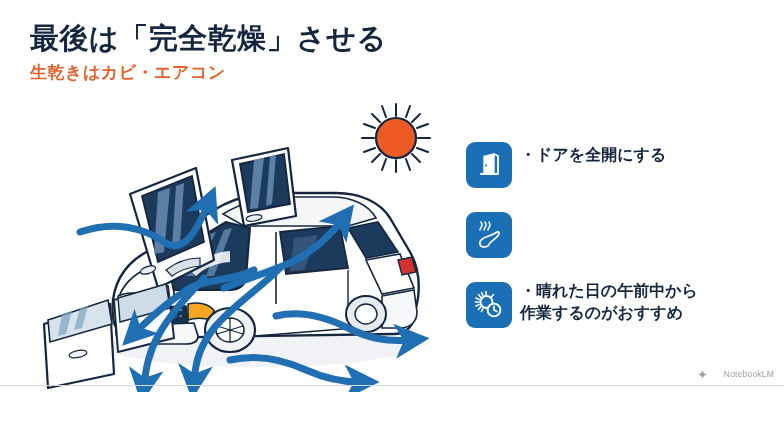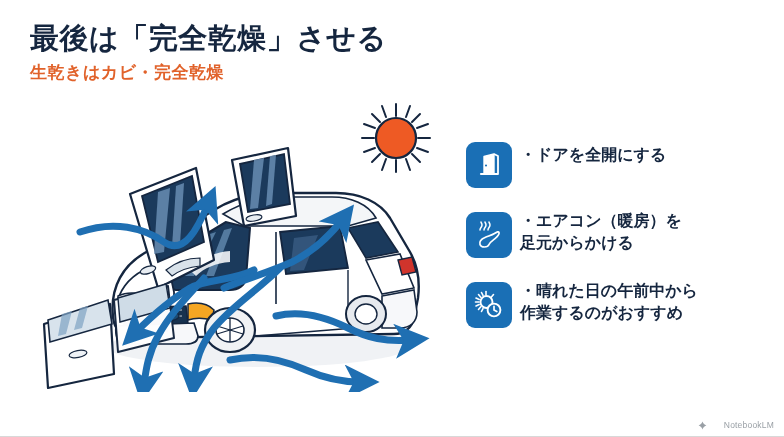--- a/index.html
+++ b/index.html
@@ -10,21 +10,21 @@
     width: 784px;
     height: 437px;
     background: #ffffff;
     font-family: "Liberation Sans", "DejaVu Sans", sans-serif;
     overflow: hidden;
     position: relative;
   }
   .slide {
     position: relative;
     width: 784px;
-    height: 437px;
+    height: 386px;
     background: #ffffff;
     box-sizing: border-box;
   }
 
   
   .header {
     position: absolute;
     left: 30px;
     top: 22px;
     width: 520px;
@@ -121,21 +121,21 @@
   }
   .watermark svg { display: block; }
 </style>
 </head>
 <body>
 
 <div class="slide">
 
   <div class="header">
     <h1 class="title">最後は「完全乾燥」させる</h1>
-    <div class="subtitle">生乾きはカビ・完全乾燥</div>
+    <div class="subtitle">生乾きはカビ・エアコン</div>
   </div>
 
   <div class="illustration">
     <svg viewBox="0 0 450 300" xmlns="http://www.w3.org/2000/svg">
       <defs>
         <marker id="arrowhead" markerWidth="5" markerHeight="5" refX="2.2" refY="2.5" orient="auto" markerUnits="strokeWidth">
           <path d="M0,0 L5,2.5 L0,5 L1.3,2.5 Z" fill="#1f6fb2"></path>
         </marker>
       </defs>
 
@@ -306,22 +306,20 @@
             <path d="M7 10 C7 7.5 9 7.5 9 5 C9 3.2 8 3 8 2"></path>
             <path d="M11 10 C11 7.5 13 7.5 13 5 C13 3.2 12 3 12 2"></path>
             <path d="M15 10 C15 7.5 17 7.5 17 5 C17 3.2 16 3 16 2"></path>
           </g>
           <path d="M7 24.5 C6 21 8.5 19 12 17.5 C15.5 16 19 15 21.5 13.5
                    C24 12 25.5 11 26 12.6 C26.6 14.5 24.5 16.6 22 18.6
                    C19.5 20.6 17 22 16 24.5 C15.4 26.2 13.8 27 11.5 27
                    C9 27 7.5 26.2 7 24.5 Z" fill="none" stroke="#ffffff" stroke-width="1.7" stroke-linejoin="round"></path>
         </svg>
       </div>
-      <div class="bullet-text">・エアコン（暖房）を
-足元からかける</div>
     </div>
 
     <div class="bullet-row two-line">
       <div class="icon-tile">
         <svg width="32" height="30" viewBox="0 0 32 30" aria-hidden="true">
           <g stroke="#ffffff" stroke-width="1.6" stroke-linecap="round">
             <line x1="13" y1="1.5" x2="13" y2="5"></line>
             <line x1="5.5" y1="4.5" x2="7.8" y2="7.2"></line>
             <line x1="2.5" y1="12" x2="6" y2="12"></line>
             <line x1="5.5" y1="19.5" x2="7.8" y2="16.8"></line>

